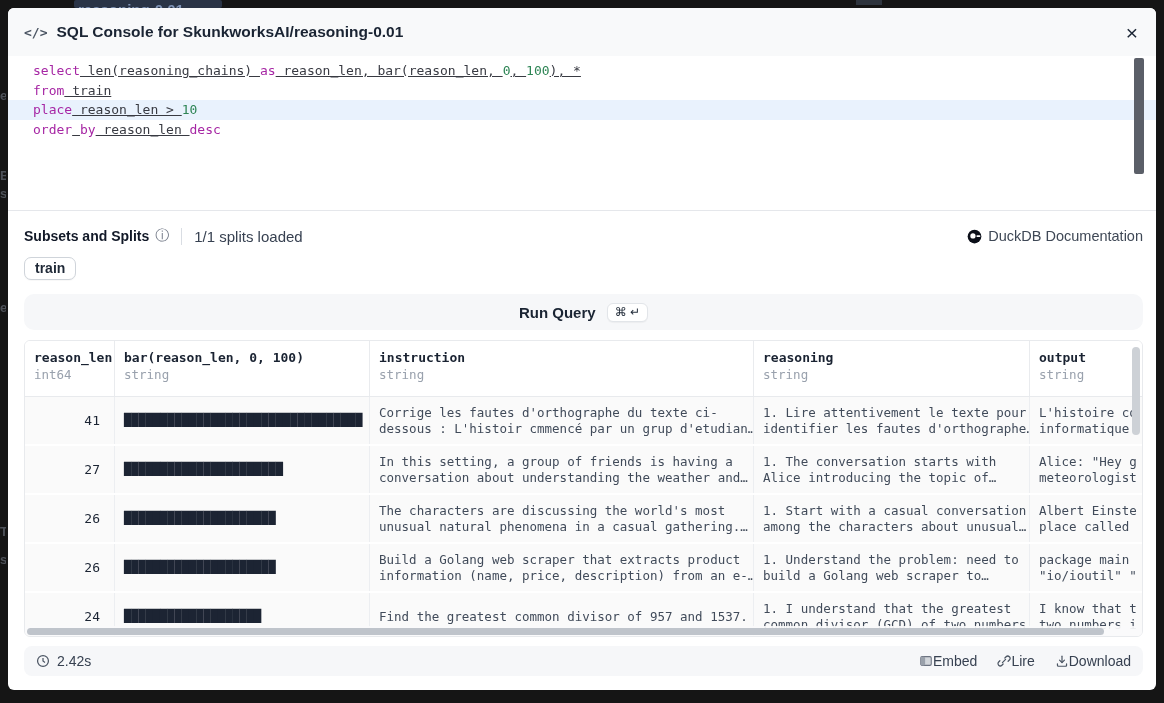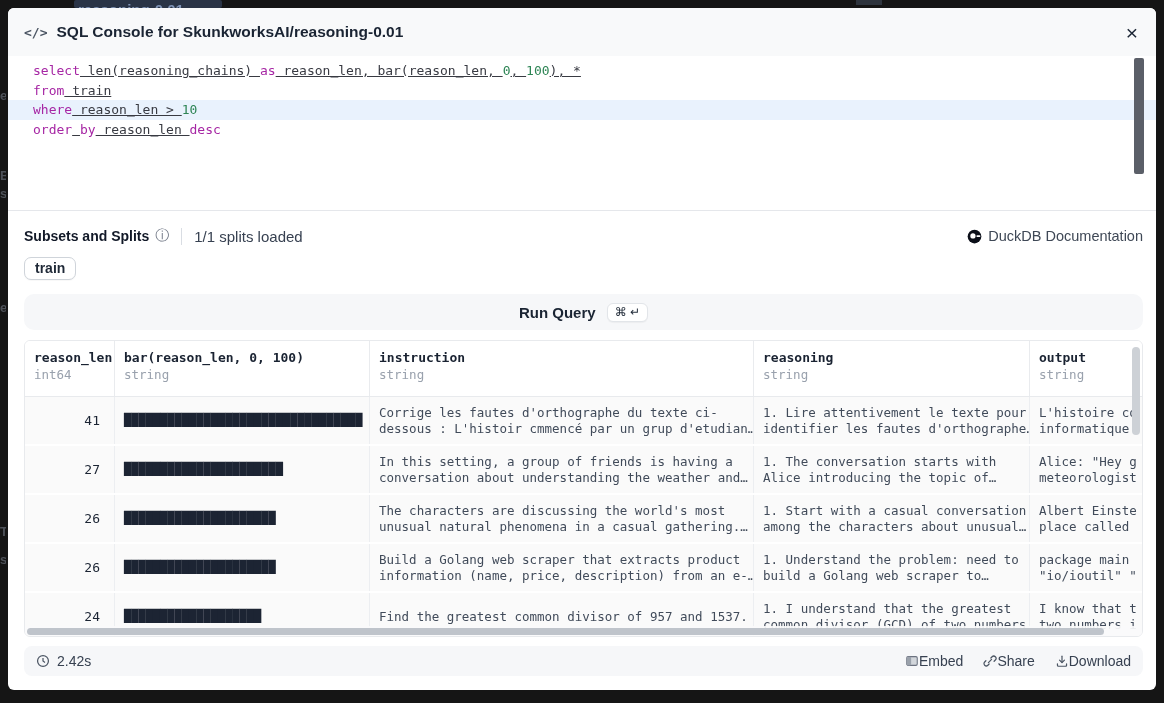--- a/index.html
+++ b/index.html
@@ -105,21 +105,21 @@
   <div class="modal-header">
     <span class="code-icon">&lt;/&gt;</span>
     <span class="modal-title">SQL Console for SkunkworksAI/reasoning-0.01</span>
     <button class="close-btn">×</button>
   </div>
 
   <div class="editor">
     <div id="editor-lines">
         <div class="code-line"><span class="tok-kw">select</span><span class="tok-pl"> len(reasoning_chains) </span><span class="tok-kw">as</span><span class="tok-pl"> reason_len, bar(reason_len, </span><span class="tok-num">0</span><span class="tok-pl">, </span><span class="tok-num">100</span><span class="tok-pl">), *</span></div>
         <div class="code-line"><span class="tok-kw">from</span><span class="tok-pl"> train</span></div>
-        <div class="code-line active"><span class="tok-kw">where</span><span class="tok-pl"> reason_len &gt; </span><span class="tok-num">10</span></div>
+        <div class="code-line active"><span class="tok-kw">place</span><span class="tok-pl"> reason_len &gt; </span><span class="tok-num">10</span></div>
         <div class="code-line"><span class="tok-kw">order</span><span class="tok-pl"> </span><span class="tok-kw">by</span><span class="tok-pl"> reason_len </span><span class="tok-kw">desc</span></div>
       </div>
     <div class="editor-scrollbar">
       <div class="thumb"></div>
     </div>
   </div>
 
   <div class="content">
 
     <div class="subsets-row">
@@ -289,21 +289,21 @@
             <rect x="2" y="3" width="5" height="10" rx="1.5" fill="#9aa1ab"></rect>
           </svg>
           <span>Embed</span>
         </button>
         <button class="footer-btn">
           <svg class="icon-svg" width="14" height="14" viewBox="0 0 16 16" fill="none" stroke="#4b5563" stroke-width="1.4" stroke-linecap="round">
             <path d="M6.2 9.8 L9.8 6.2"></path>
             <path d="M7 11.4 l-1.4 1.4 a2.6 2.6 0 0 1 -3.7 -3.7 L3.3 7.7"></path>
             <path d="M9 4.6 l1.4 -1.4 a2.6 2.6 0 0 1 3.7 3.7 L12.7 8.3"></path>
           </svg>
-          <span>Share</span>
+          <span>Lire</span>
         </button>
         <button class="footer-btn">
           <svg class="icon-svg" width="14" height="14" viewBox="0 0 16 16" fill="none" stroke="#4b5563" stroke-width="1.4" stroke-linecap="round" stroke-linejoin="round">
             <path d="M8 2.5 V9.5"></path>
               <path d="M5.2 7 L8 9.8 L10.8 7"></path>
             <path d="M2.8 11.2 v1.6 a1.2 1.2 0 0 0 1.2 1.2 h8 a1.2 1.2 0 0 0 1.2 -1.2 v-1.6"></path>
           </svg>
           <span>Download</span>
         </button>
       </span>

